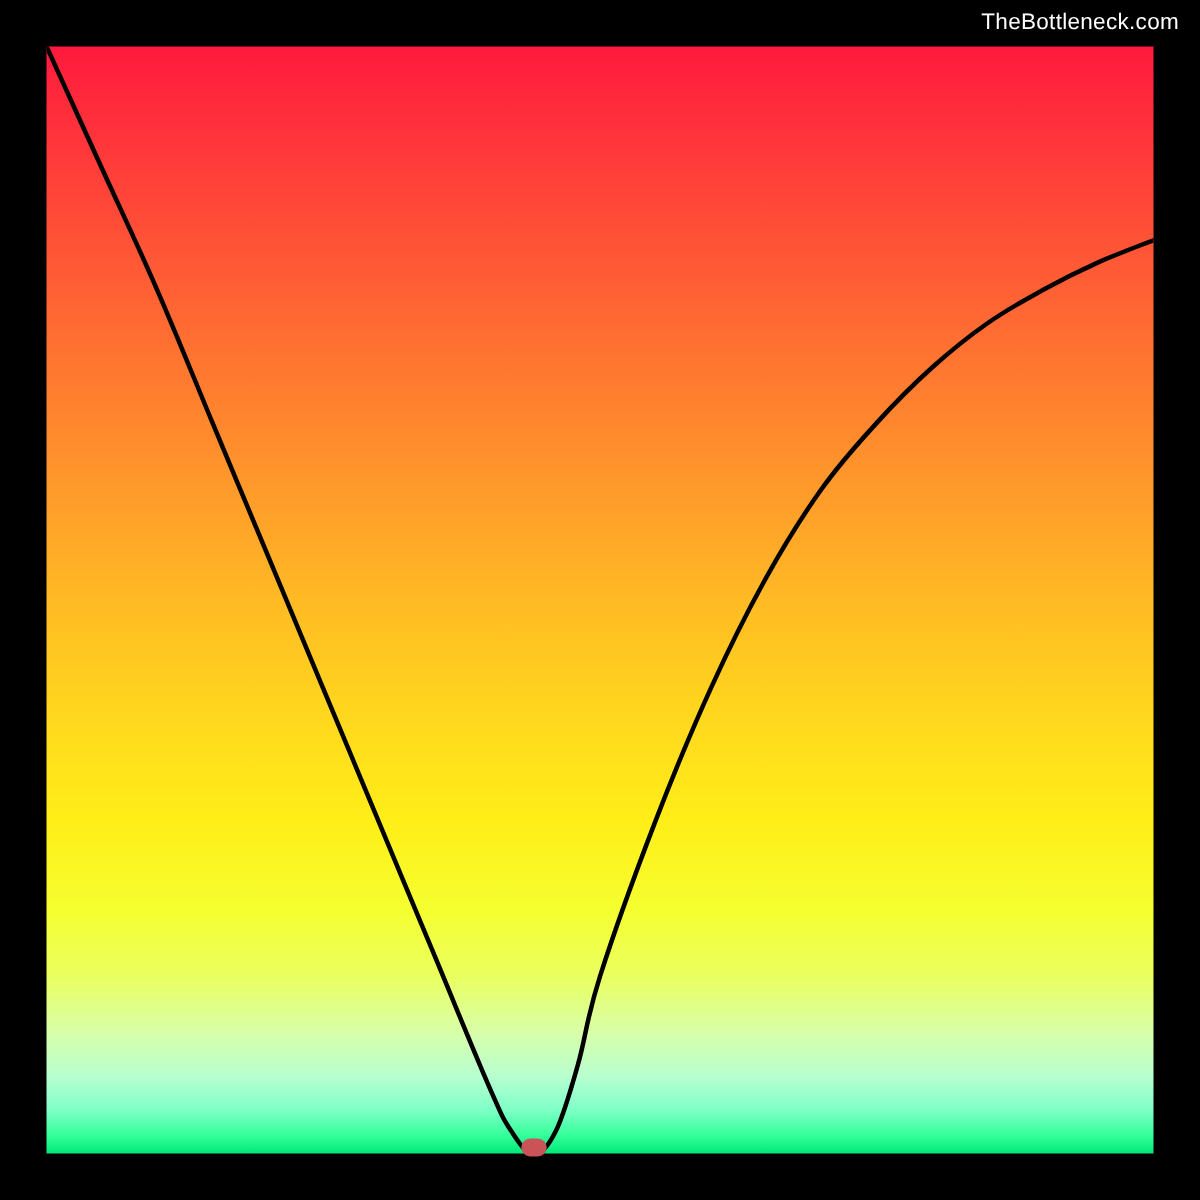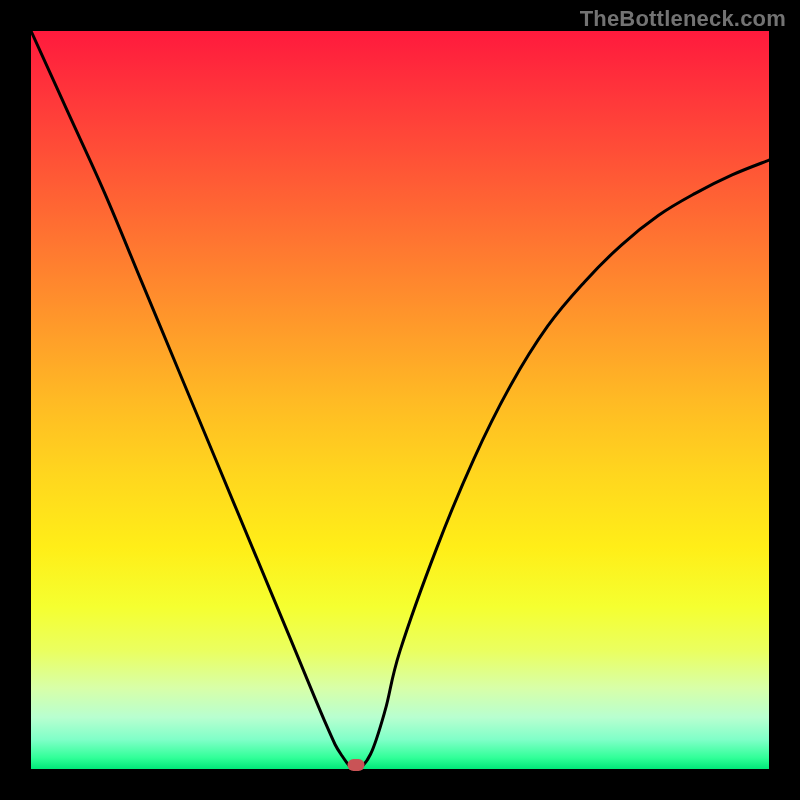--- a/index.html
+++ b/index.html
@@ -32,23 +32,23 @@
       #b8ffd0 93%,
       #80ffc8 96%,
       #30ff98 98.5%,
       #00e878 100%
     );
   }
   .watermark {
     position: absolute;
     top: 6px;
     right: 14px;
-    color: #737373;
-    font-size: 22px;
-    font-weight: 700;
+    color: #ffffff;
+    font-size: 15px;
+    font-weight: 400;
     letter-spacing: 0.2px;
     user-select: none;
   }
   svg.curve {
     position: absolute;
     left: 0;
     top: 0;
     width: 738px;
     height: 738px;
   }

